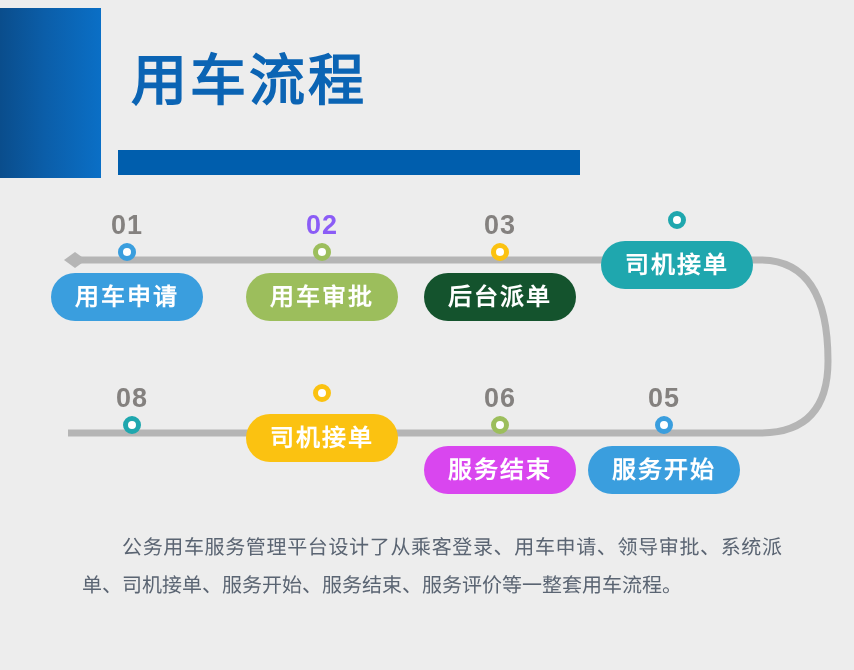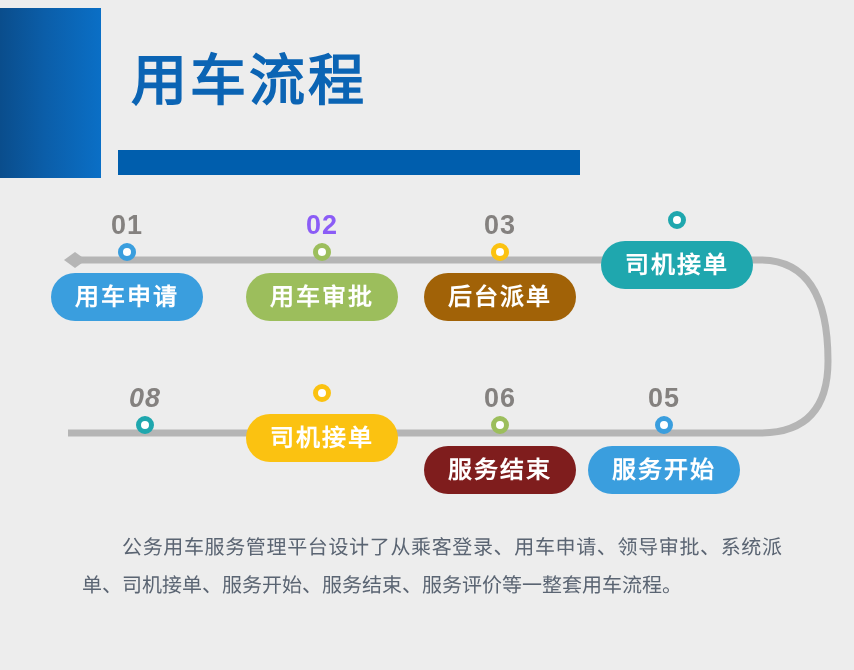--- a/index.html
+++ b/index.html
@@ -149,42 +149,42 @@
 
   <div class="step" style="left:242px; top:20px;">
     <div class="step-num" style="color: #8b5cf6;">02</div>
     <div class="step-dot" style="border-color: rgb(156, 190, 92);"></div>
     <div class="step-pill" style="background: rgb(156, 190, 92);">用车审批</div>
   </div>
 
   <div class="step" style="left:420px; top:20px;">
     <div class="step-num" style="color: rgb(132, 129, 127);">03</div>
     <div class="step-dot" style="border-color: rgb(251, 194, 17);"></div>
-    <div class="step-pill" style="background: #a16207;">后台派单</div>
+    <div class="step-pill" style="background: #14532d;">后台派单</div>
   </div>
 
   <div class="step" style="left:597px; top:20px;">
     <div class="step-dot" style="border-color: rgb(31, 167, 174);"></div>
     <div class="step-pill" style="background: rgb(31, 167, 174);">司机接单</div>
   </div>
 
-  <div class="step" style="left:65px; top:193px;font-style:italic;">
+  <div class="step" style="left:52px; top:193px;">
     <div class="step-num" style="color: rgb(132, 129, 127);">08</div>
     <div class="step-dot" style="border-color: rgb(31, 167, 174);"></div>
   </div>
 
   <div class="step" style="left:242px; top:193px;">
     <div class="step-dot" style="border-color: rgb(251, 194, 17);"></div>
     <div class="step-pill" style="background: rgb(251, 194, 17);">司机接单</div>
   </div>
 
   <div class="step" style="left:420px; top:193px;">
     <div class="step-num" style="color: rgb(132, 129, 127);">06</div>
     <div class="step-dot" style="border-color: rgb(156, 190, 92);"></div>
-    <div class="step-pill" style="background: #7f1d1d;">服务结束</div>
+    <div class="step-pill" style="background: #d946ef;">服务结束</div>
   </div>
 
   <div class="step" style="left:584px; top:193px;">
     <div class="step-num" style="color: rgb(132, 129, 127);">05</div>
     <div class="step-dot" style="border-color: rgb(58, 158, 222);"></div>
     <div class="step-pill" style="background: rgb(58, 158, 222);">服务开始</div>
   </div>
 
 </div>
 

